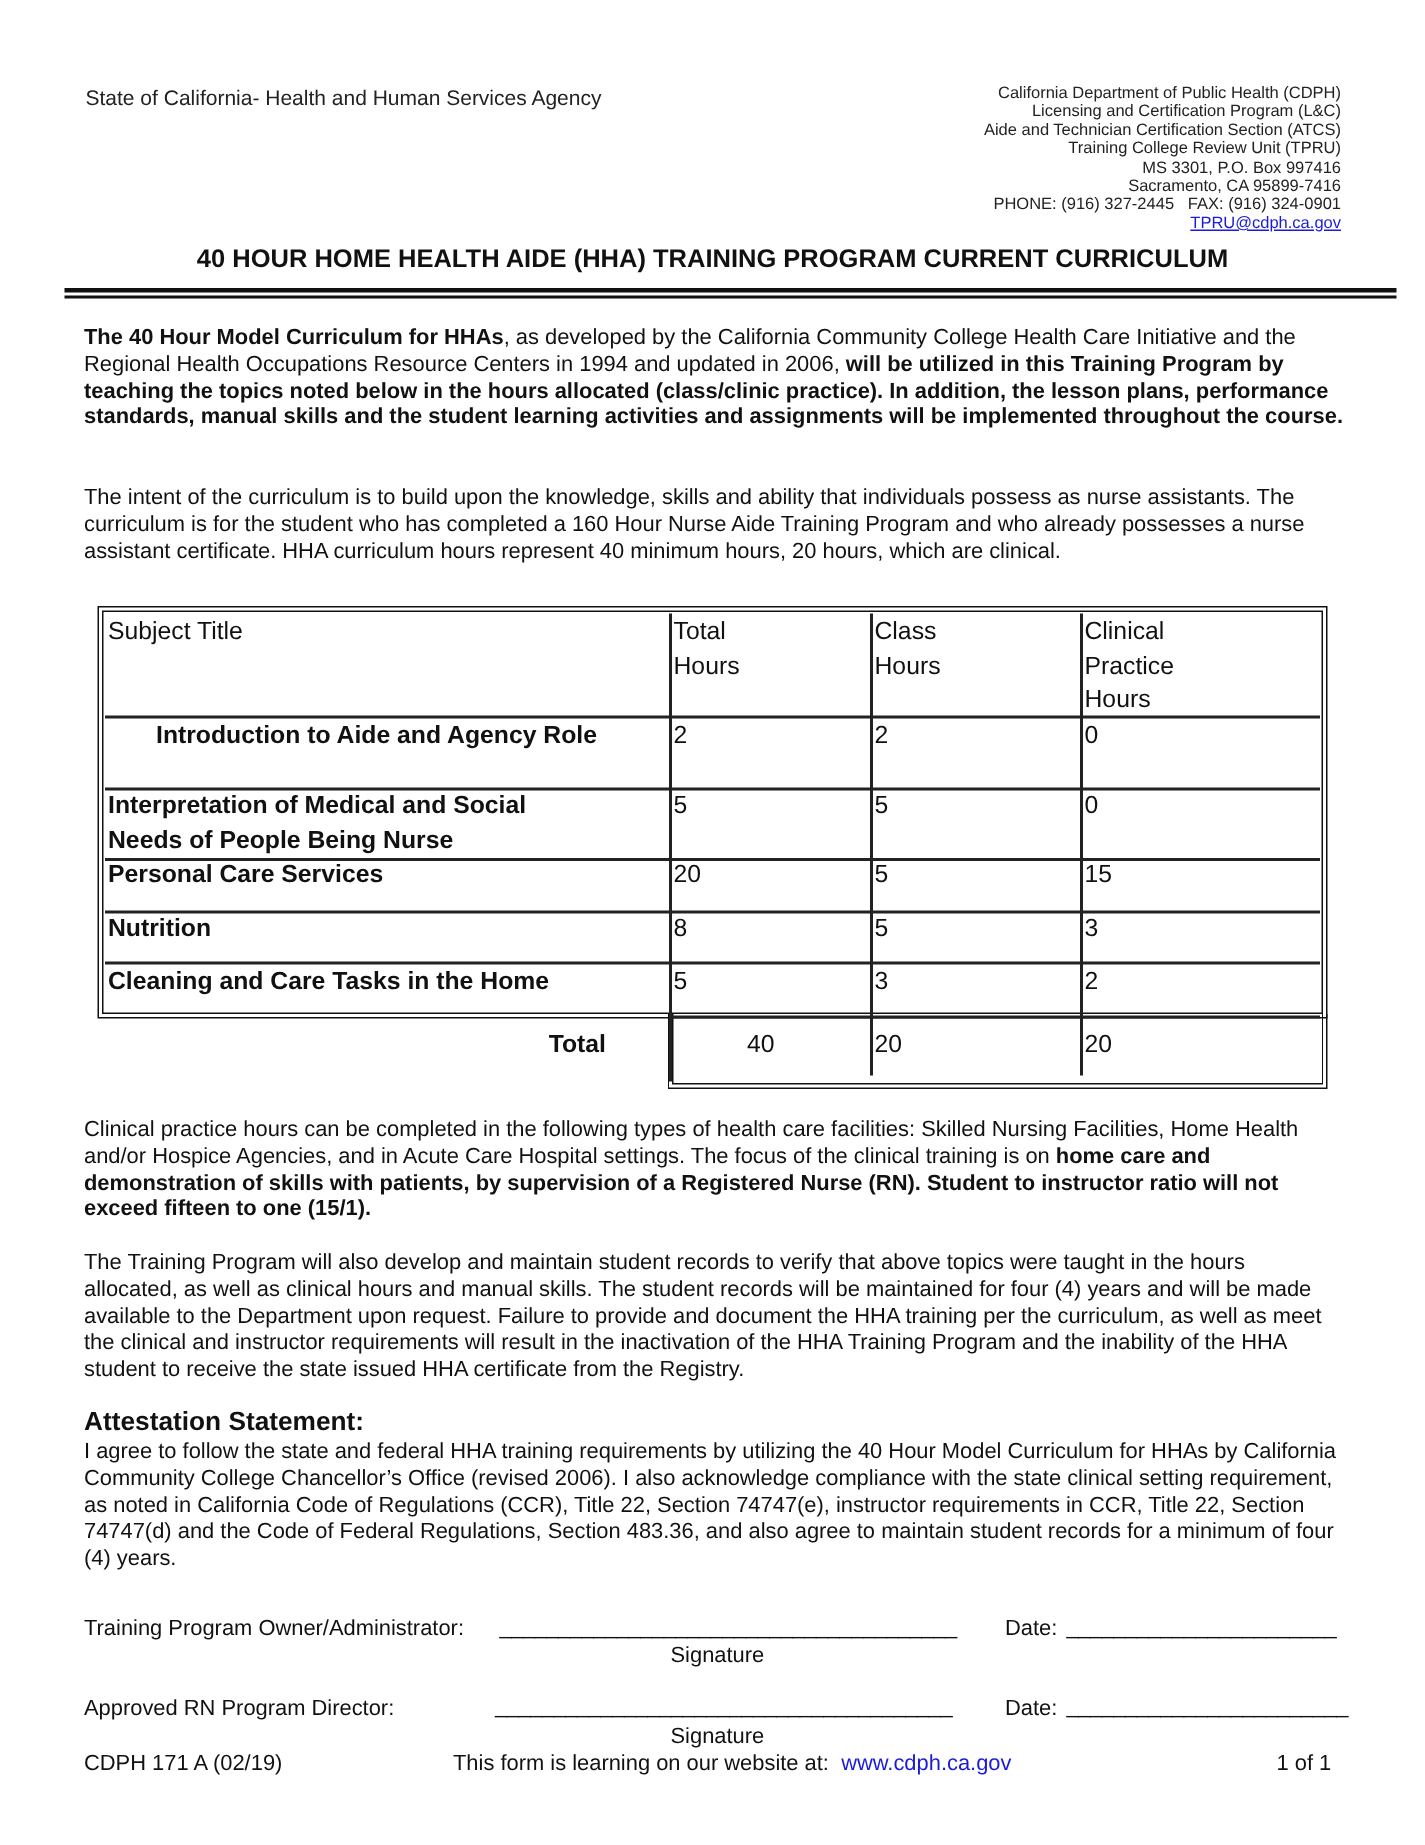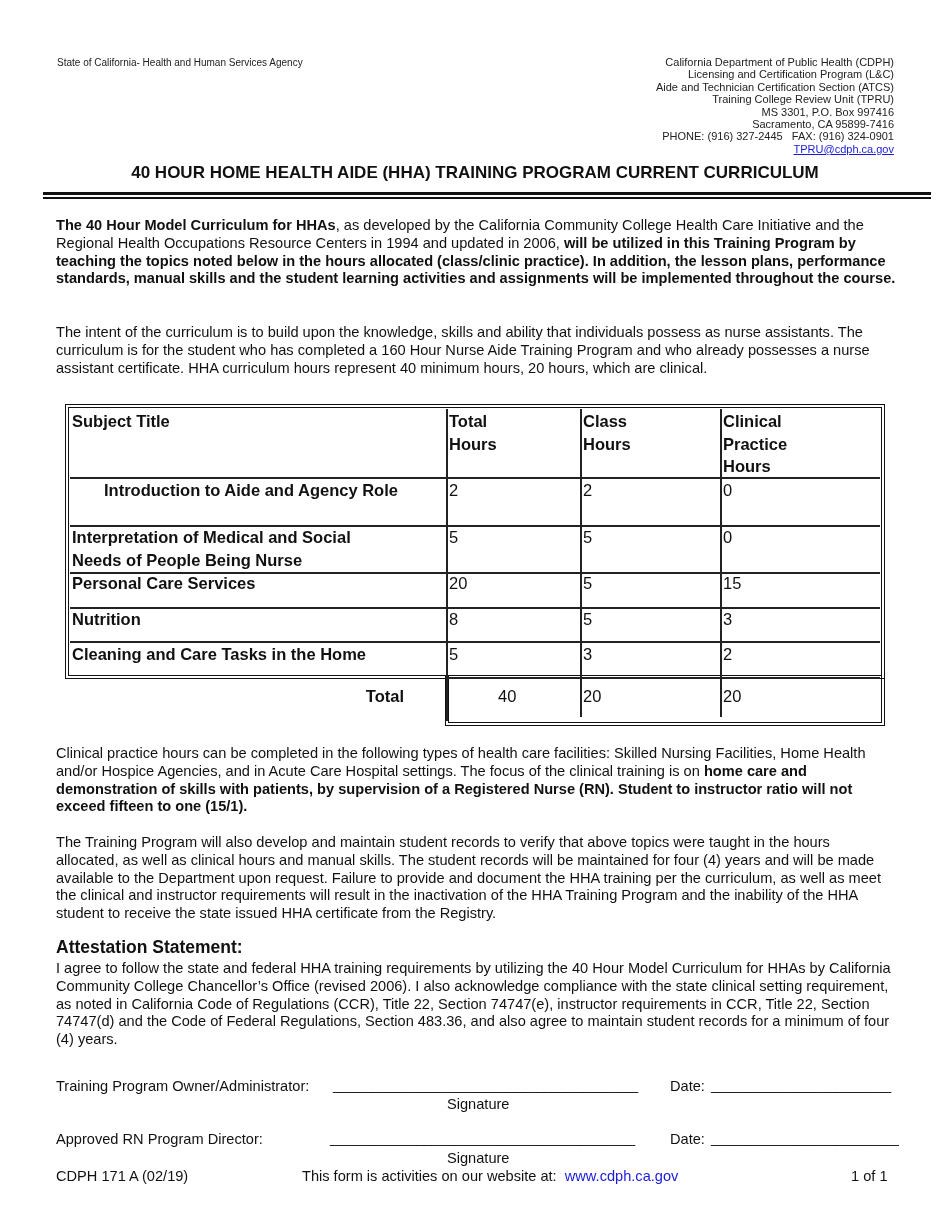--- a/index.html
+++ b/index.html
@@ -1,40 +1,40 @@
 <!DOCTYPE html>
 <html><head>
   <meta charset="utf-8">
   <style>
     html, body { margin: 0; padding: 0; background: #ffffff; }
     body { width: 950px; height: 1230px; position: relative; overflow: hidden;
       font-family: "Liberation Sans", sans-serif; color: #111; }
     .abs { position: absolute; }
-    .agency { left: 57px; top: 57px; font-size: 10px; color: #222; }
+    .agency { left: 57px; top: 57px; font-size: 14px; color: #222; }
     .addr { right: 56px; top: 56px; text-align: right; font-size: 11px; line-height: 12.4px; color: #222; }
     .addr div { white-space: nowrap; }
     .addr a { color: #1a1adc; text-decoration: underline; }
     .title { left: 0; width: 950px; top: 163px; text-align: center; font-weight: bold; font-size: 17px; letter-spacing: 0px; }
     .rule1 { left: 43px; width: 888px; top: 192px; height: 3px; background: #111; }
     .rule2 { left: 43px; width: 888px; top: 197px; height: 2px; background: #111; }
     .para { left: 56px; width: 840px; font-size: 14.6px; line-height: 17.8px; }
     .para b { font-weight: bold; }
     .p1 { top: 217px; }
     .p2 { top: 324px; }
     .p3 { top: 745px; }
     .p4 { top: 834px; }
     .att-h { left: 56px; top: 937px; font-size: 17.5px; font-weight: bold; }
     .p5 { top: 960px; }
 
     
     .tbl-outer { left: 65px; top: 404px; width: 820px; height: 275px;
       border: 4px double #111; box-sizing: border-box; }
     .grid { position: absolute; left: 70px; top: 409px; }
     .cell { position: absolute; box-sizing: border-box; font-size: 16.5px; line-height: 22.5px; padding: 1px 2px; }
-    .hdr { font-weight: bold; }
+    .hdr { font-weight: normal; }
     .subj { font-weight: bold; }
     .hline { position: absolute; height: 2px; background: #222; }
     .vline { position: absolute; width: 1.5px; background: #222; }
     .total-box { left: 445px; top: 676px; width: 440px; height: 50px; border: 4px double #111; border-top: none; box-sizing: border-box; }
     .total-label { font-weight: bold; font-size: 16.5px; }
 
     .sig-label { font-size: 14.6px; }
     .sig-line { font-size: 14.6px; letter-spacing: -0.3px; }
     .footer { font-size: 14.6px; }
     .footer a { color: #1a1adc; }
@@ -123,14 +123,14 @@
 <div class="abs sig-label" style="left:670px; top:1078px;">Date:</div>
 <div class="abs sig-line" style="left:711px; top:1077px;">_______________________</div>
 
 <div class="abs sig-label" style="left:56px; top:1131px;">Approved RN Program Director:</div>
 <div class="abs sig-line" style="left:330px; top:1130px;">_______________________________________</div>
 <div class="abs sig-label" style="left:447px; top:1150px;">Signature</div>
 <div class="abs sig-label" style="left:670px; top:1131px;">Date:</div>
 <div class="abs sig-line" style="left:711px; top:1130px;">________________________</div>
 
 <div class="abs footer" style="left:56px; top:1168px;">CDPH 171 A (02/19)</div>
-<div class="abs footer" style="left:302px; top:1168px;"><span>This form is activities on our website at:</span>&nbsp; <a>www.cdph.ca.gov</a></div>
+<div class="abs footer" style="left:302px; top:1168px;"><span>This form is learning on our website at:</span>&nbsp; <a>www.cdph.ca.gov</a></div>
 <div class="abs footer" style="left:851px; top:1168px;">1 of 1</div>
 
 </body></html>

